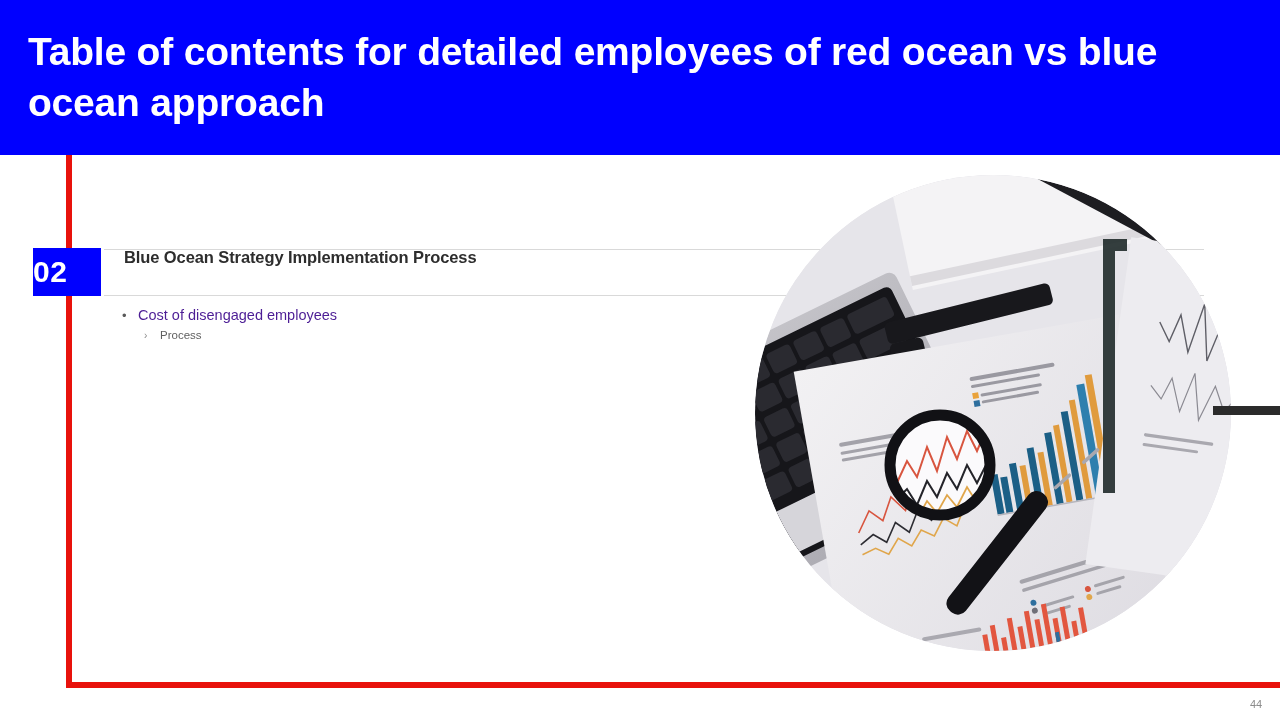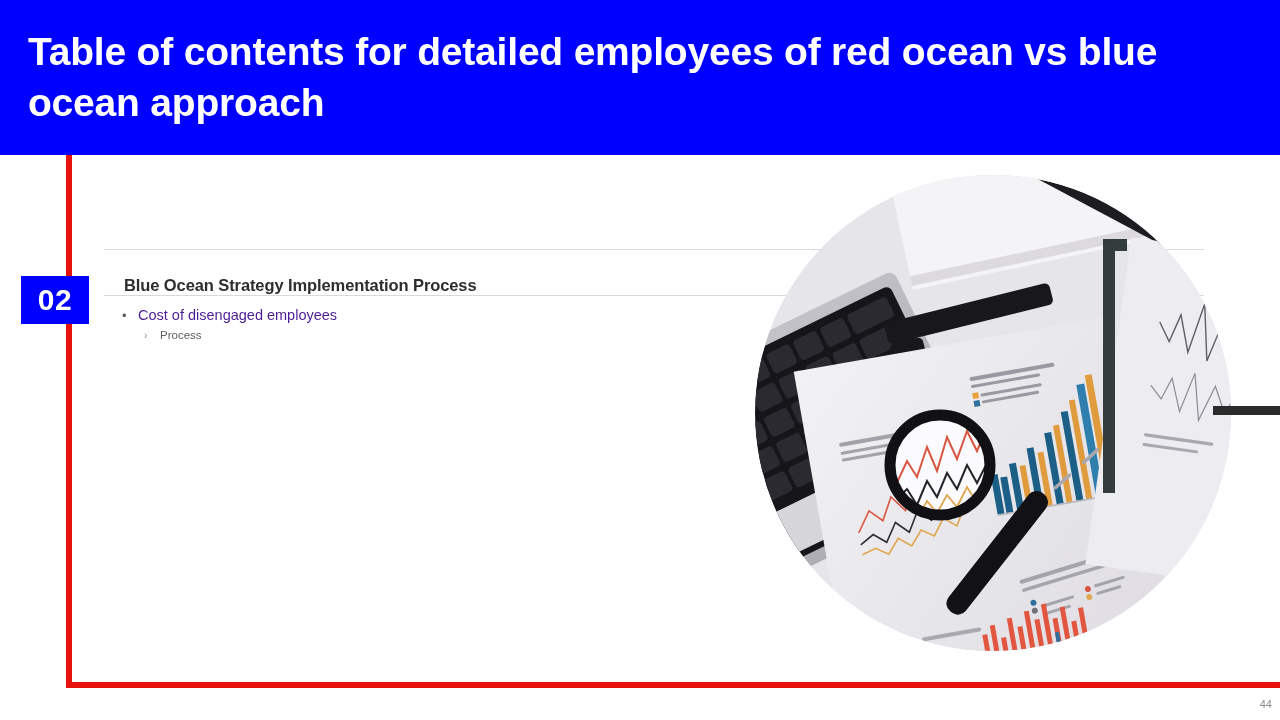--- a/index.html
+++ b/index.html
@@ -69,38 +69,37 @@
   .rule-bottom {
     position: absolute;
     left: 104px;
     top: 295px;
     width: 1100px;
     height: 1px;
     background: #d9d9d9;
   }
   .section-badge {
     position: absolute;
-    left: 21px;
+    left: 33px;
     top: 248px;
     width: 68px;
     height: 48px;
     background: #0000FF;
     color: #ffffff;
     font-family: "Liberation Sans", sans-serif;
     font-size: 30px;
     font-weight: bold;
     line-height: 48px;
-    text-align: center;
+    text-align: left;
     letter-spacing: 0.5px;
-    margin-top: 28px;
   }
   .section-heading {
     position: absolute;
     left: 124px;
-    top: 276px;
+    top: 248px;
     color: #2d2d2d;
     font-family: "Liberation Sans", sans-serif;
     font-size: 16.5px;
     font-weight: bold;
     letter-spacing: -0.1px;
     white-space: nowrap;
   }
 
   
   .bullet-list {
@@ -169,21 +168,21 @@
     height: 9px;
     background: #2b2b2b;
   }
 
   
   .page-number {
     position: absolute;
     left: 1240px;
     top: 698px;
     width: 32px;
-    text-align: right;
+    text-align: center;
     color: #8c8c8c;
     font-family: "Liberation Sans", sans-serif;
     font-size: 11px;
   }
 </style>
 </head>
 <body>
 
 <div class="header-bar"></div>
 <div class="header-title">Table of contents for detailed employees of red ocean vs blue ocean approach</div>

